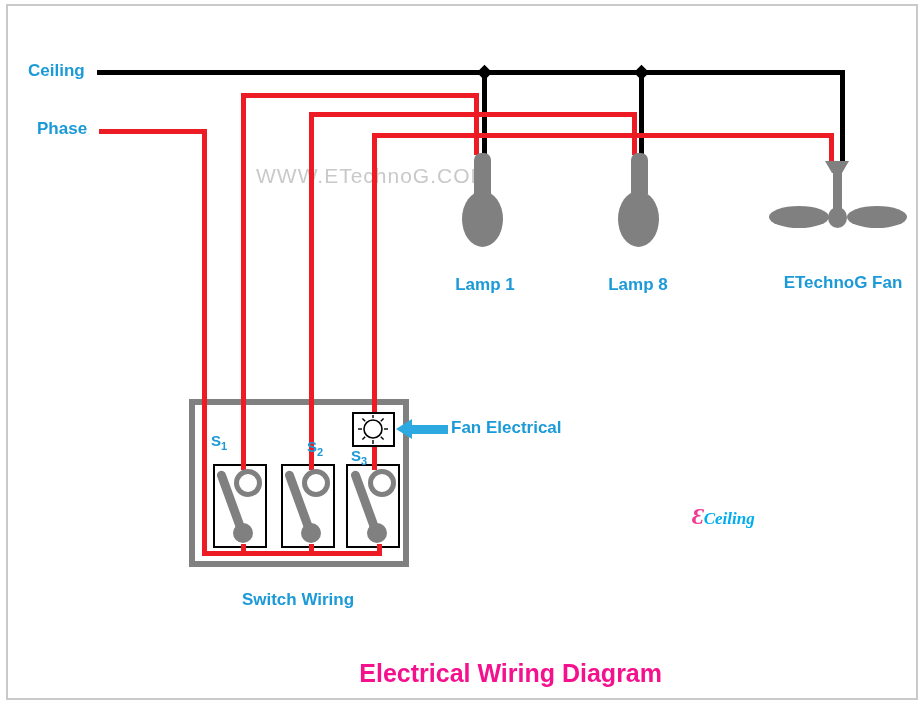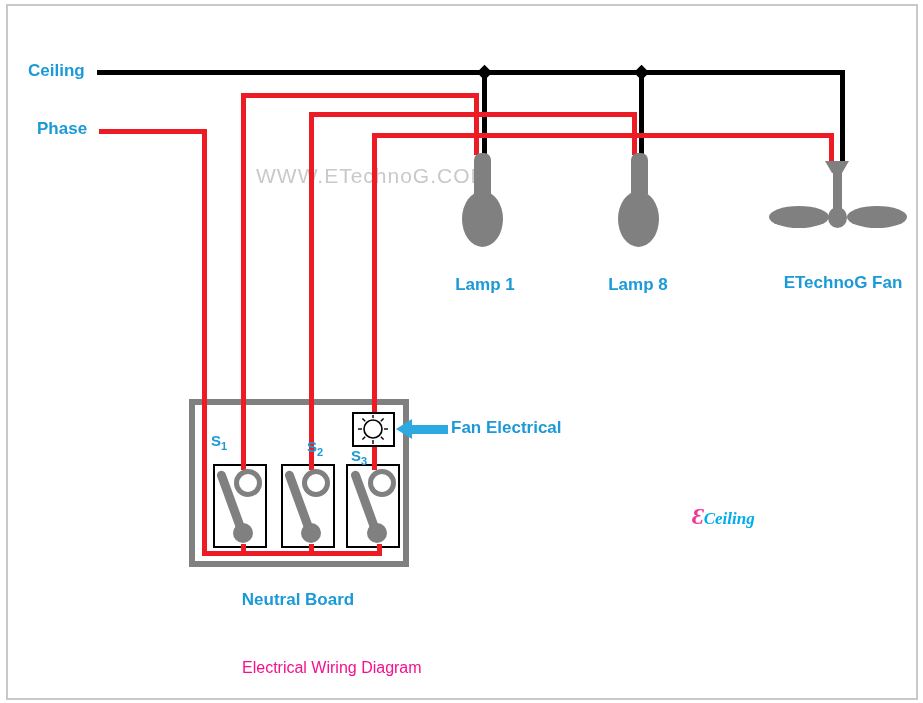--- a/index.html
+++ b/index.html
@@ -9,22 +9,22 @@
   }
   .frame{position:absolute;left:6px;top:4px;right:5px;bottom:3px;border:2px solid #C9C9C9;}
   .wire{position:absolute;}
   .wire.black{background:var(--wire-black,#000);}
   .wire.red{background:var(--wire-red,#ED1C24);}
   .junction{position:absolute;width:11px;height:11px;background:var(--wire-black,#000);transform:rotate(45deg);}
   .lbl{position:absolute;color:var(--label-blue,#1B9AD7);font-weight:bold;font-size:17px;white-space:nowrap;}
   .lbl.center{text-align:center;}
   .watermark{position:absolute;left:256px;top:164px;font-size:21px;color:var(--watermark-gray,#C9C9C9);
     font-weight:400;letter-spacing:1px;white-space:nowrap;}
-  .title{position:absolute;left:242px;top:659px;width:420px;text-align:left;
-    color:var(--title-pink,#F5108E);font-weight:normal;font-size:16px;white-space:nowrap;}
+  .title{position:absolute;left:242px;top:659px;width:420px;text-align:right;
+    color:var(--title-pink,#F5108E);font-weight:bold;font-size:25px;white-space:nowrap;}
   
   .board{position:absolute;left:189px;top:399px;width:220px;height:168px;
     border:6px solid var(--component-gray,#808080);box-sizing:border-box;background:transparent;}
   .swbox{position:absolute;top:464px;width:54px;height:84px;border:2px solid #000;
     box-sizing:border-box;background:#fff;}
   .ring{position:absolute;top:469px;width:18px;height:18px;border:5px solid var(--component-gray,#808080);
     border-radius:50%;background:#fff;box-sizing:content-box;z-index:6;}
   .knob{position:absolute;top:523px;width:20px;height:20px;border-radius:50%;
     background:var(--component-gray,#808080);z-index:6;}
   .lever{position:absolute;top:467px;width:9px;height:66px;background:var(--component-gray,#808080);
@@ -140,18 +140,18 @@
   <div class="fan-rod"></div>
   <div class="fan-blade" style="left:769px"></div>
   <div class="fan-blade" style="left:847px"></div>
   <div class="fan-hub"></div>
 
   <div class="lbl" style="left:28px;top:61px">Ceiling</div>
   <div class="lbl" style="left:37px;top:119px">Phase</div>
   <div class="lbl center" style="left:435px;top:275px;width:100px">Lamp 1</div>
   <div class="lbl center" style="left:588px;top:275px;width:100px">Lamp 8</div>
   <div class="lbl center" style="left:783px;top:273px;width:120px">ETechnoG Fan</div>
-  <div class="lbl center" style="left:218px;top:590px;width:160px">Neutral Board</div>
+  <div class="lbl center" style="left:218px;top:590px;width:160px">Switch Wiring</div>
 
   <div class="logo"><span class="e">Ɛ</span><span class="rest">Ceiling</span></div>
 
   <div class="title">Electrical Wiring Diagram</div>
 </div>
 
 </body></html>

